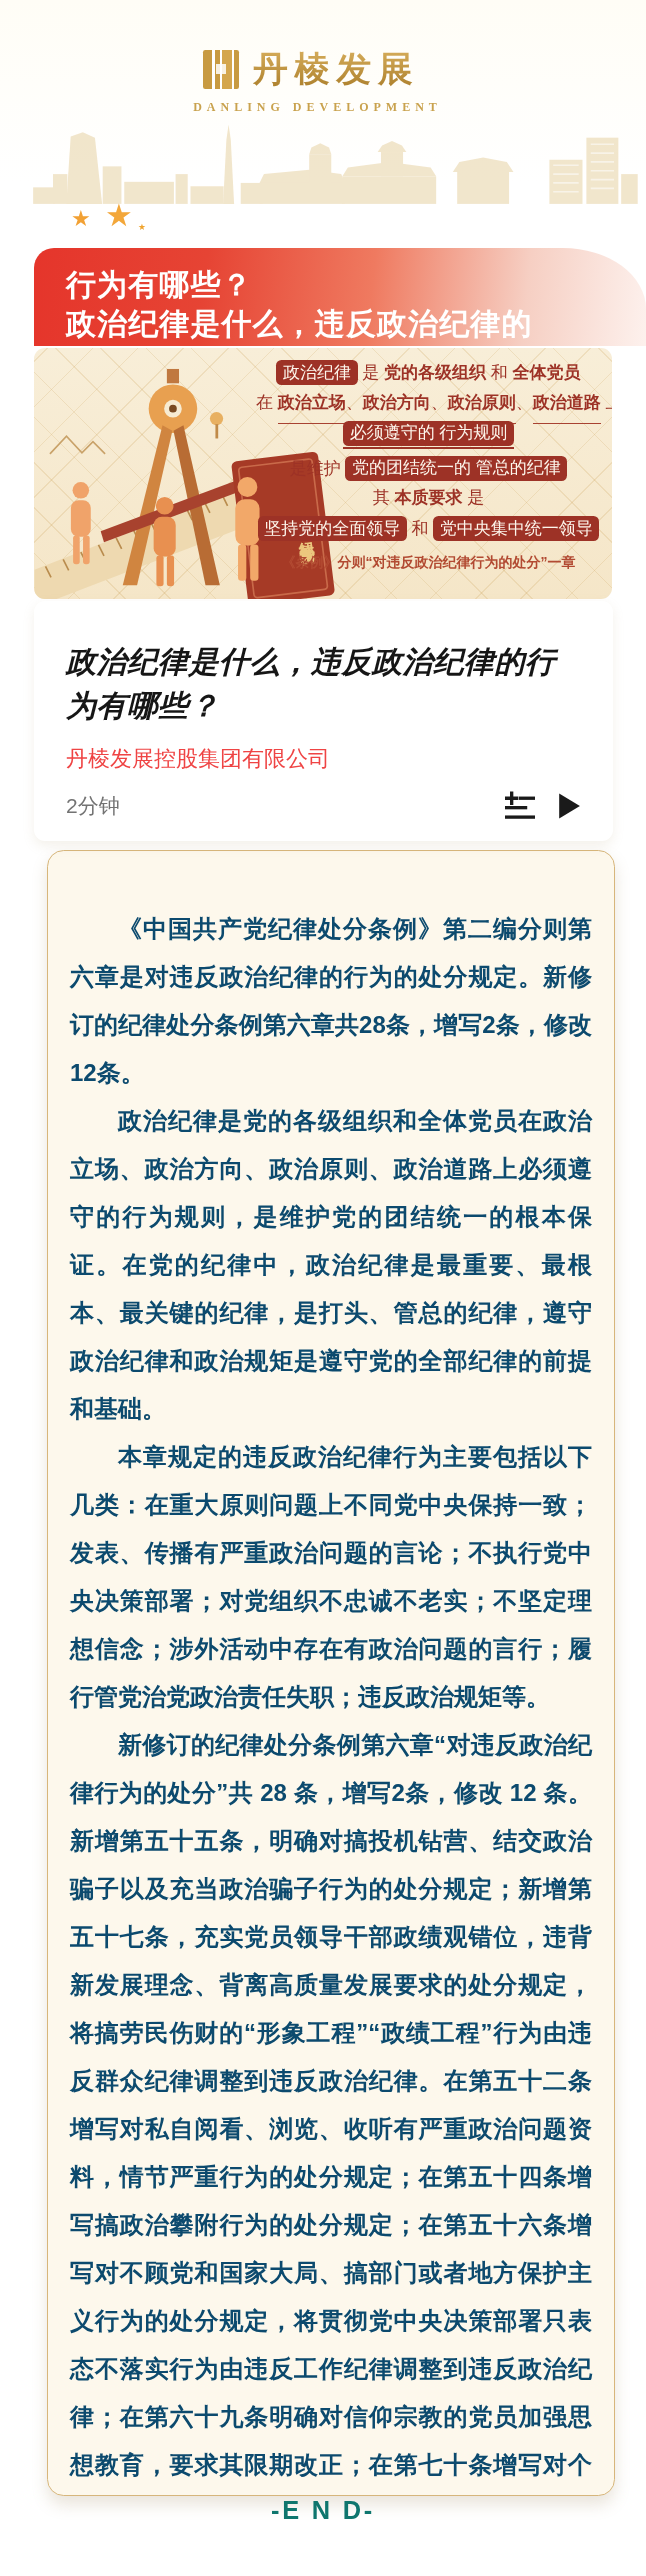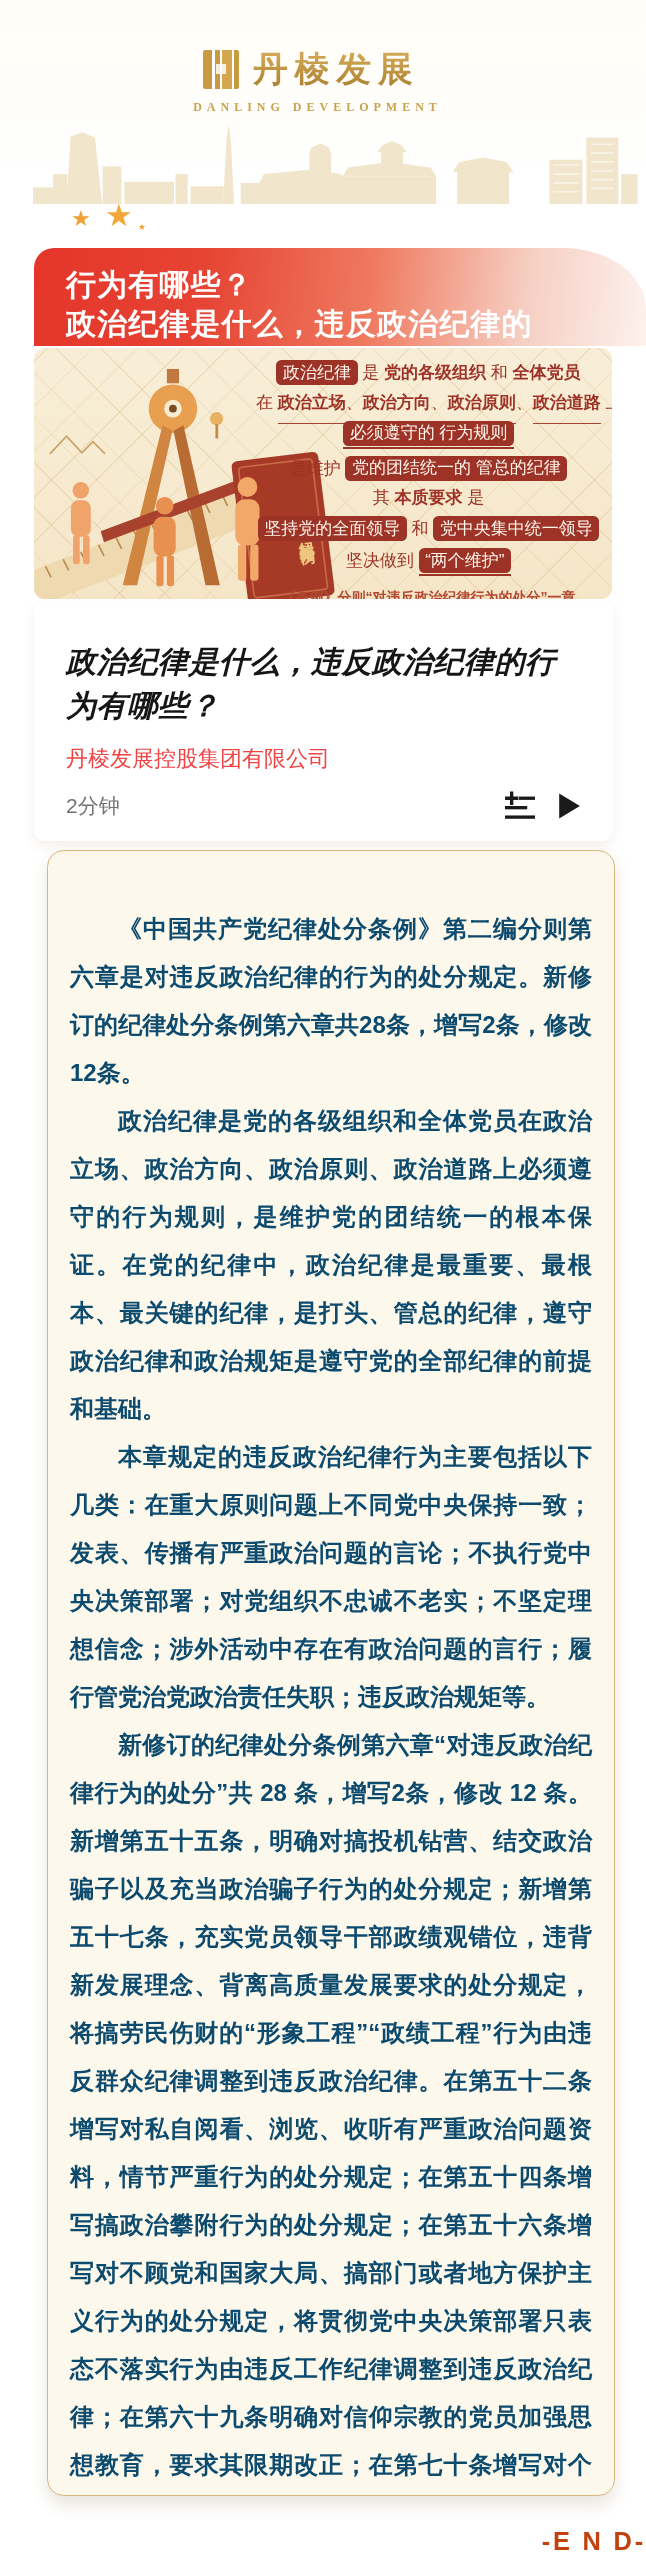--- a/index.html
+++ b/index.html
@@ -91,22 +91,22 @@
     background:#fdf8ec;border:1.7px solid #d7b67b;border-radius:16.6px;
     padding:54px 22px 0 22px;overflow:hidden;
     box-shadow:0 8.8px 15.5px rgba(150,125,80,.20);
   }
   .bcard p{
     margin:0;text-indent:2em;text-align:justify;
     font-size:24px;line-height:48px;font-weight:600;color:#0c4a6e;
   }
   
   .endline{
-    margin-top:31px;text-align:right;font-size:25.4px;font-weight:700;
-    letter-spacing:2.8px;color:#c2410c;
+    text-align:center;font-size:25.4px;font-weight:700;
+    letter-spacing:2.8px;color:#0f766e;
   }
 </style>
 </head>
 <body>
 
 <div class="header">
   <div class="logo-row">
     <div class="logo-mark"></div>
     <div class="logo-text">丹棱发展</div>
   </div>
@@ -229,24 +229,20 @@
     <div class="row">
       <span>其</span>
       <b>本质要求</b>
       <span>是</span>
     </div>
     <div class="row">
       <span class="rbox"><b>坚持党的全面领导</b></span>
       <span>和</span>
       <span class="rbox"><b>党中央集中统一领导</b></span>
     </div>
-    <div class="row">
-      <span>坚决做到</span>
-      <span class="dblul"><span class="rbox"><b>“两个维护”</b></span></span>
-    </div>
     <div class="illu-note">《条例》分则“对违反政治纪律行为的处分”一章</div>
 
   </div>
 </div>
 
 <div class="acard">
   <div class="atitle">政治纪律是什么，违反政治纪律的行为有哪些？</div>
   <div class="asource">丹棱发展控股集团有限公司</div>
   <div class="ameta">
     <span class="atime">2分钟</span>

